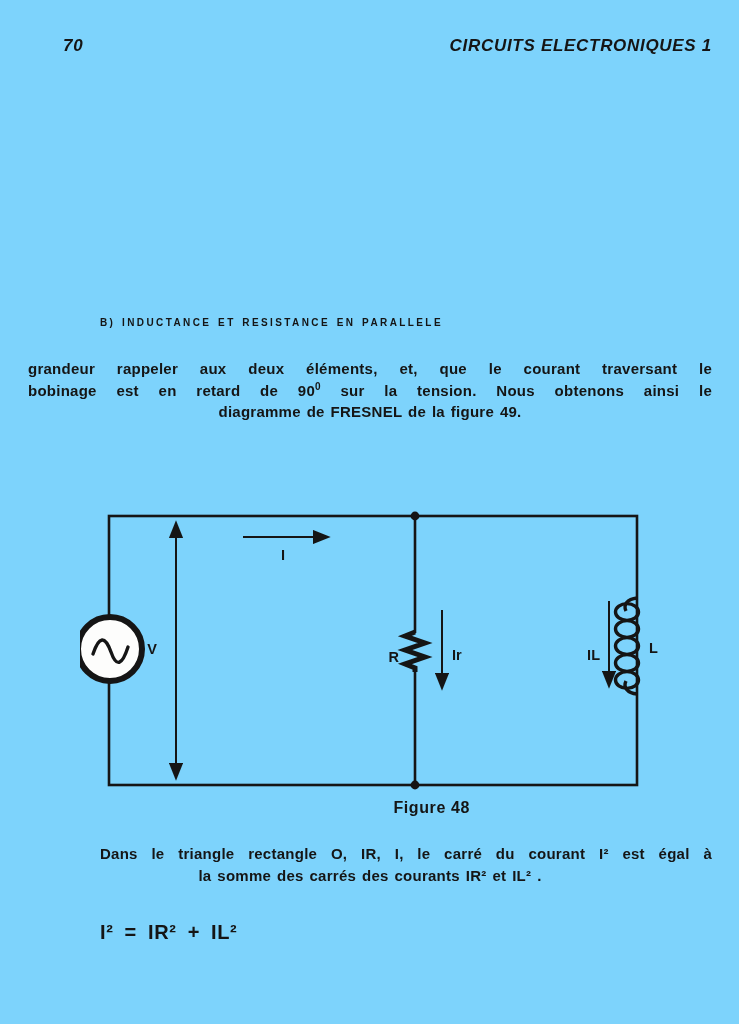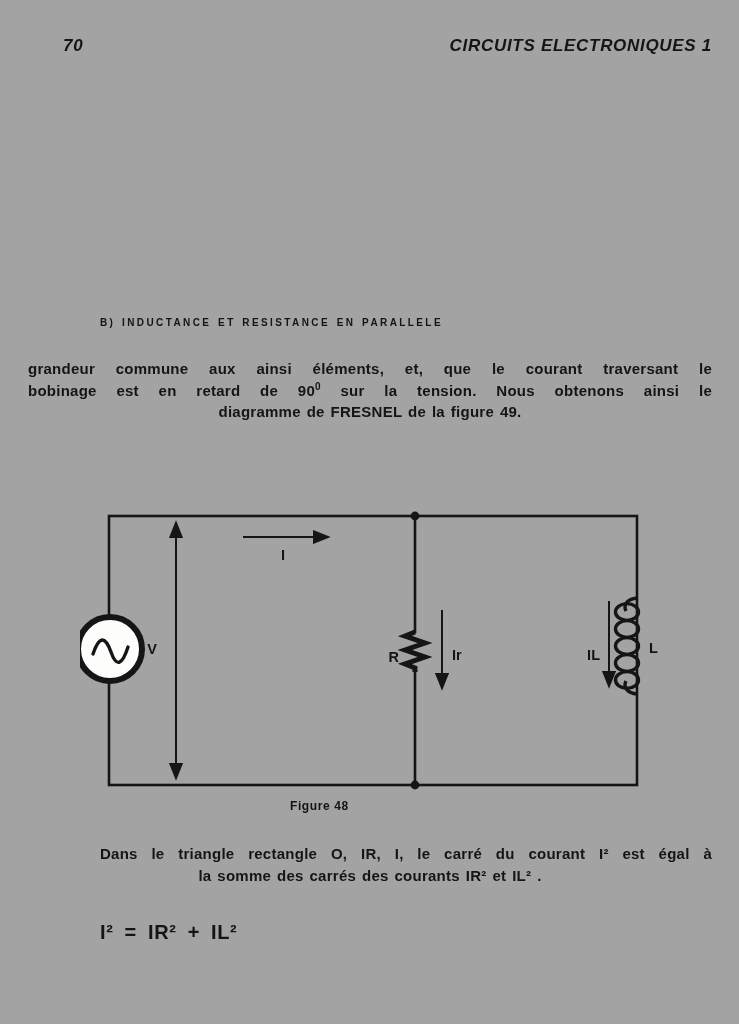--- a/index.html
+++ b/index.html
@@ -1,55 +1,55 @@
 <!DOCTYPE html>
 <html><head>
 <meta charset="utf-8">
 <style>
   html,body{margin:0;padding:0;background:#e8e8e6;}
   .page{
     position:relative;width:739px;height:1024px;margin:0 auto;
-    background:#a3a3a3;color:#151515;overflow:hidden;
+    background:#7dd3fc;color:#151515;overflow:hidden;
     font-family:"Liberation Sans",sans-serif;font-weight:700;
   }
   .abs{position:absolute;}
   .hdr{
     top:36px;left:63px;right:27px;display:flex;justify-content:space-between;
     font-style:italic;font-size:17px;letter-spacing:.7px;white-space:nowrap;
   }
   .bodytext{font-size:15px;letter-spacing:.25px;word-spacing:1.5px;line-height:21.6px;}
   .intro{top:250px;left:100px;right:27px;white-space:nowrap;}
   .phi{font-family:"DejaVu Serif",serif;font-style:italic;font-weight:700;margin:0 12px;}
   .sect{top:312px;left:100px;font-size:10px;letter-spacing:2.4px;white-space:nowrap;}
   .para{left:28px;width:684px;}
   .jline{text-align:justify;text-align-last:justify;}
   .indent{padding-left:72px;}
   .lline{text-align:center;}
   sup{font-size:10px;line-height:0;vertical-align:6px;}
-  .caption{top:799px;left:290px;width:180px;text-align:left;font-size:12px;letter-spacing:.6px;}
+  .caption{top:799px;left:290px;width:180px;text-align:right;font-size:16px;letter-spacing:.6px;}
   .formula{top:921px;left:100px;font-size:20px;letter-spacing:.6px;word-spacing:5px;white-space:nowrap;}
   svg text{font-family:"Liberation Sans",sans-serif;font-weight:700;font-size:14.5px;fill:#151515;}
   svg .wire{stroke:#151515;stroke-width:2.6;fill:none;}
   svg .thin{stroke:#151515;stroke-width:2;fill:none;}
 </style>
 </head>
 <body>
 
 <div class="page">
 
   <div class="abs hdr">
     <span>70</span>
     <span>CIRCUITS ELECTRONIQUES 1</span>
   </div>
 
 
   <div class="abs bodytext sect">B) INDUCTANCE ET RESISTANCE EN PARALLELE</div>
 
   <div class="abs bodytext para" style="top:358px">
-    <div class="jline">grandeur commune aux ainsi éléments, et, que le courant traversant le</div>
+    <div class="jline">grandeur rappeler aux deux éléments, et, que le courant traversant le</div>
     <div class="jline"><span>bobinage est en retard de 90</span><sup>0</sup><span> sur la tension. Nous obtenons ainsi le</span></div>
     <div class="lline">diagramme de FRESNEL de la figure 49.</div>
   </div>
 
   <svg class="abs" style="left:80px;top:500px" width="590" height="300" viewBox="80 500 590 300">
     <defs>
       <marker id="arr" viewBox="0 0 10 8" refX="8.5" refY="4" markerWidth="9" markerHeight="7.2" orient="auto-start-reverse">
         <path d="M0 0 L10 4 L0 8 z" fill="#151515"></path>
       </marker>
     </defs>

